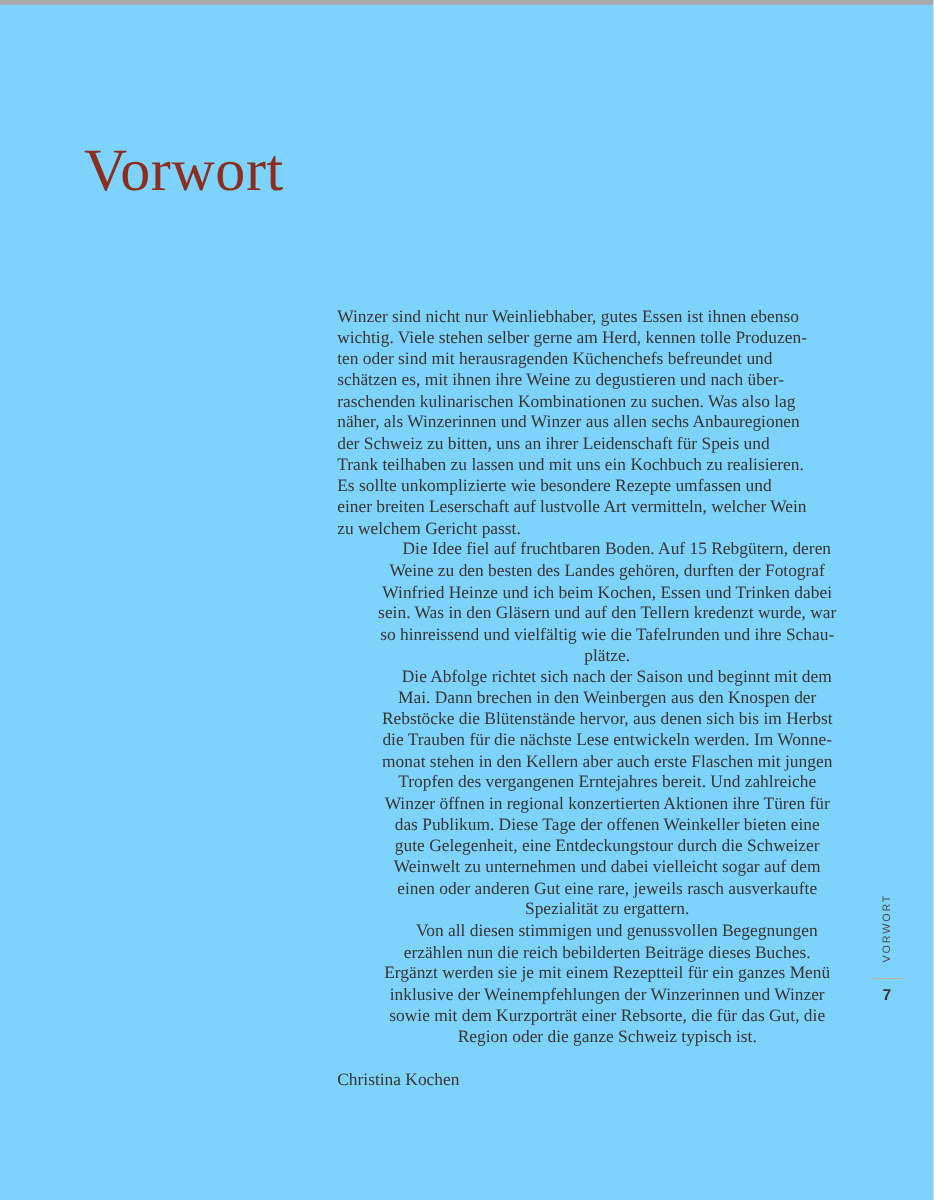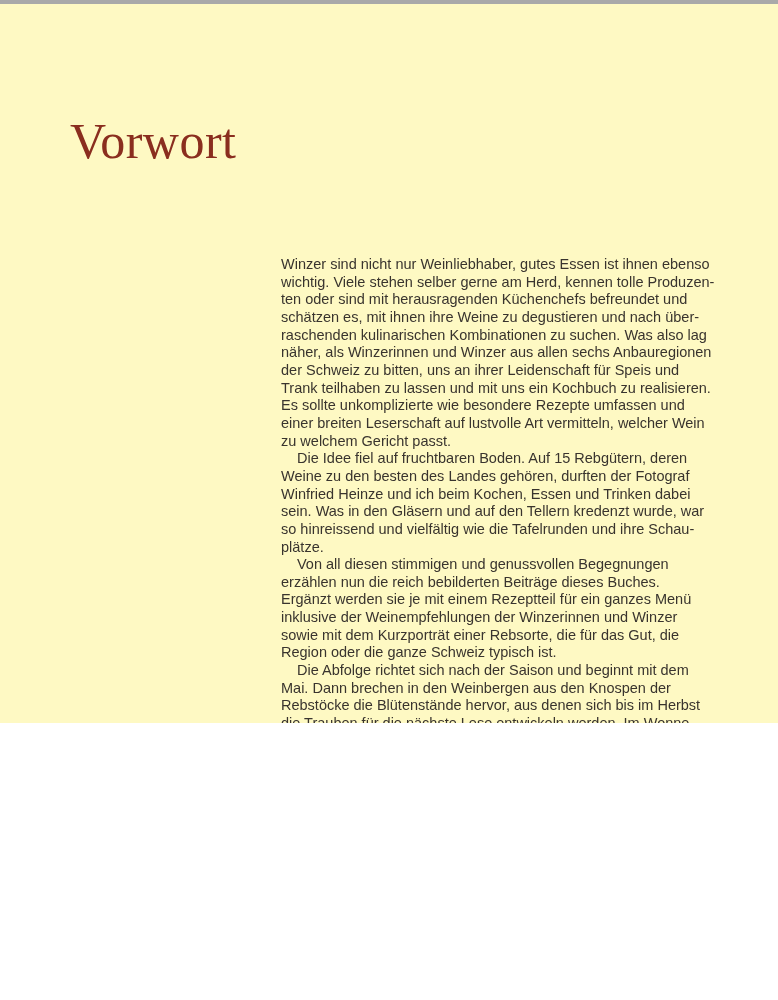--- a/index.html
+++ b/index.html
@@ -1,20 +1,20 @@
 <!DOCTYPE html>
 <html><head>
 <meta charset="utf-8">
 <style>
   html, body { margin: 0; padding: 0; background: #ffffff; }
   .page {
     position: relative;
     width: 778px;
-    height: 723px;
-    background: #fef9c3;
+    height: 1000px;
+    background: #7dd3fc;
     overflow: hidden;
     font-family: "Liberation Serif", serif;
   }
   .top-strip {
     position: absolute;
     top: 0; left: 0;
     width: 778px; height: 4px;
     background: #a9a9a9;
   }
   .chapter-title {
@@ -30,27 +30,27 @@
     font-family: "Liberation Serif", serif;
   }
   .text-column {
     position: absolute;
     left: 281px;
     top: 256px;
     width: 450px;
     color: #39342e;
     font-size: 14.5px;
     line-height: 17.65px;
-    font-family: Liberation Sans, sans-serif;
+    font-family: Liberation Serif, serif;
   }
   .text-column p {
     margin: 0;
     white-space: pre-line;
   }
-  .text-column p.indent { text-indent: 16px; }
+  .text-column p.indent { text-indent: 16px; text-align: center; }
   .signature {
     margin-top: 17.65px !important;
   }
   .margin-label {
     position: absolute;
     left: 734px;
     top: 802px;
     transform: rotate(-90deg);
     transform-origin: 0 0;
     white-space: nowrap;
@@ -99,38 +99,38 @@
 Trank teilhaben zu lassen und mit uns ein Kochbuch zu realisieren.
 Es sollte unkomplizierte wie besondere Rezepte umfassen und
 einer breiten Leserschaft auf lustvolle Art vermitteln, welcher Wein
 zu welchem Gericht passt.</p>
     <p class="indent">Die Idee fiel auf fruchtbaren Boden. Auf 15 Rebgütern, deren
 Weine zu den besten des Landes gehören, durften der Fotograf
 Winfried Heinze und ich beim Kochen, Essen und Trinken dabei
 sein. Was in den Gläsern und auf den Tellern kredenzt wurde, war
 so hinreissend und vielfältig wie die Tafelrunden und ihre Schau-
 plätze.</p>
-    <p class="indent">Von all diesen stimmigen und genussvollen Begegnungen
-erzählen nun die reich bebilderten Beiträge dieses Buches.
-Ergänzt werden sie je mit einem Rezeptteil für ein ganzes Menü
-inklusive der Weinempfehlungen der Winzerinnen und Winzer
-sowie mit dem Kurzporträt einer Rebsorte, die für das Gut, die
-Region oder die ganze Schweiz typisch ist.</p>
     <p class="indent">Die Abfolge richtet sich nach der Saison und beginnt mit dem
 Mai. Dann brechen in den Weinbergen aus den Knospen der
 Rebstöcke die Blütenstände hervor, aus denen sich bis im Herbst
 die Trauben für die nächste Lese entwickeln werden. Im Wonne-
 monat stehen in den Kellern aber auch erste Flaschen mit jungen
 Tropfen des vergangenen Erntejahres bereit. Und zahlreiche
 Winzer öffnen in regional konzertierten Aktionen ihre Türen für
 das Publikum. Diese Tage der offenen Weinkeller bieten eine
 gute Gelegenheit, eine Entdeckungstour durch die Schweizer
 Weinwelt zu unternehmen und dabei vielleicht sogar auf dem
 einen oder anderen Gut eine rare, jeweils rasch ausverkaufte
 Spezialität zu ergattern.</p>
+    <p class="indent">Von all diesen stimmigen und genussvollen Begegnungen
+erzählen nun die reich bebilderten Beiträge dieses Buches.
+Ergänzt werden sie je mit einem Rezeptteil für ein ganzes Menü
+inklusive der Weinempfehlungen der Winzerinnen und Winzer
+sowie mit dem Kurzporträt einer Rebsorte, die für das Gut, die
+Region oder die ganze Schweiz typisch ist.</p>
     <p class="signature">Christina Kochen</p>
   </div>
 
   <div class="margin-label">VORWORT</div>
 
   <div class="page-number-rule"></div>
 
   <div class="page-number">7</div>
 
 </div>

